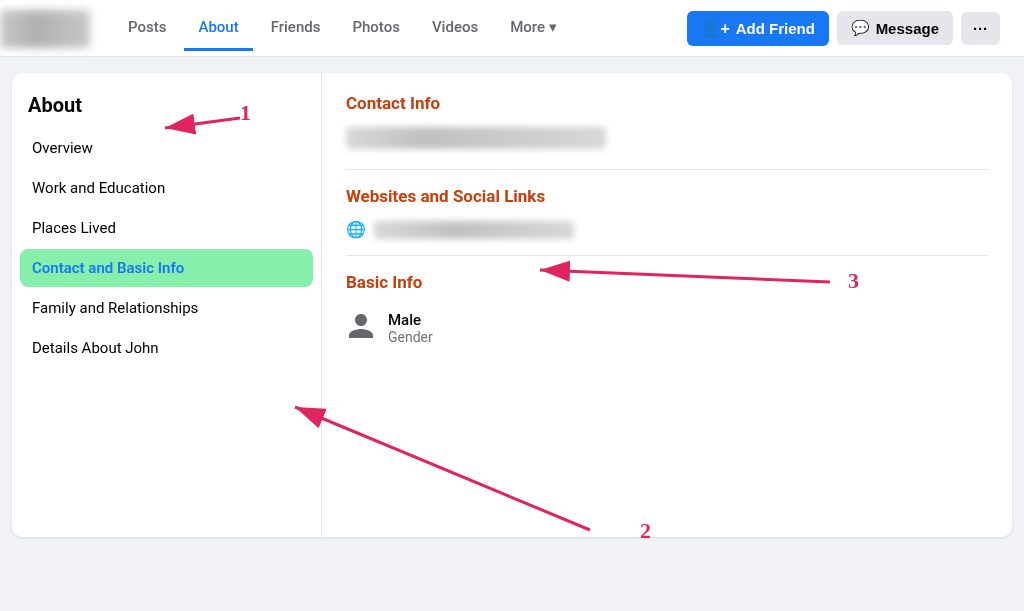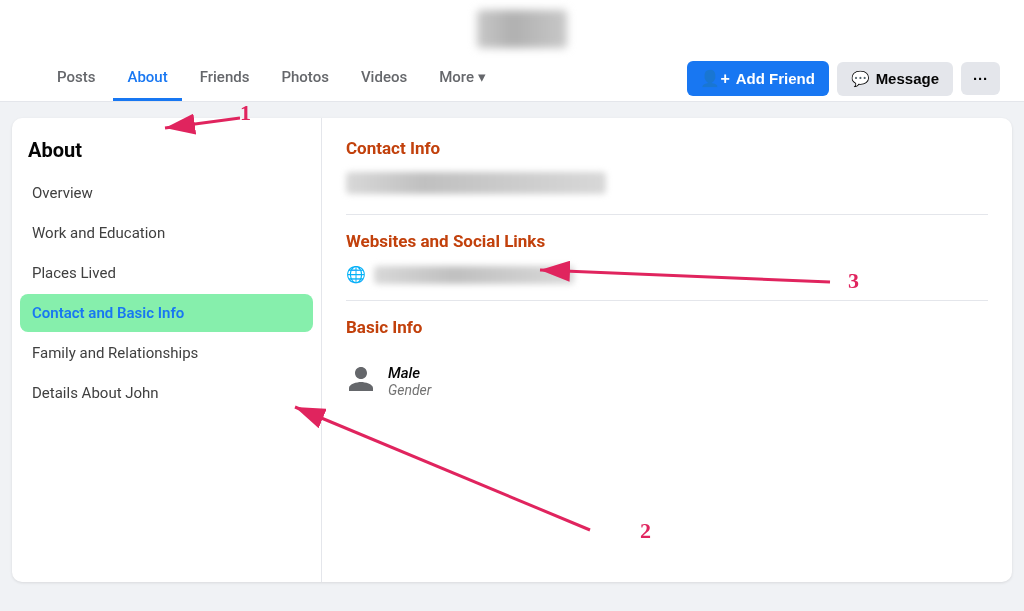--- a/index.html
+++ b/index.html
@@ -7,25 +7,24 @@
       font-family: -apple-system, BlinkMacSystemFont, 'Segoe UI', Roboto, Helvetica, Arial, sans-serif;
       background: #f0f2f5;
       width: 1024px;
       height: 611px;
       overflow: hidden;
     }
 
     .top-area {
       background: #fff;
       display: flex;
-      flex-direction: column;
+      flex-direction: row;
       align-items: center;
       padding-bottom: 0;
       border-bottom: 1px solid #e4e6eb;
-      padding-left: 19px;
     }
 
     .profile-photo-area {
       padding: 10px 0 8px 0;
       display: flex;
       justify-content: center;
     }
 
     .blurred-photo {
       width: 90px;
@@ -139,21 +138,21 @@
     .sidebar-title {
       font-size: 20px;
       font-weight: 700;
       color: #050505;
       padding: 4px 8px 12px 8px;
     }
 
     .sidebar-item {
       padding: 10px 12px;
       font-size: 15px;
-      color: #404040;
+      color: #000000;
       cursor: pointer;
       border-radius: 8px;
       margin-bottom: 2px;
     }
 
     .sidebar-item.active {
       background: #86efac;
       color: #1877f2;
       font-weight: 600;
     }
@@ -192,22 +191,21 @@
     .section-divider {
       border: none;
       border-top: 1px solid #e4e6eb;
       margin: 16px 0;
     }
 
     .gender-row {
       display: flex;
       align-items: flex-start;
       gap: 12px;
-      margin-top: 27px;
-      font-style: italic;
+      margin-top: 19px;
     }
 
     .person-icon {
       width: 30px;
       height: 30px;
       color: #65676b;
       flex-shrink: 0;
     }
 
     .gender-info {

